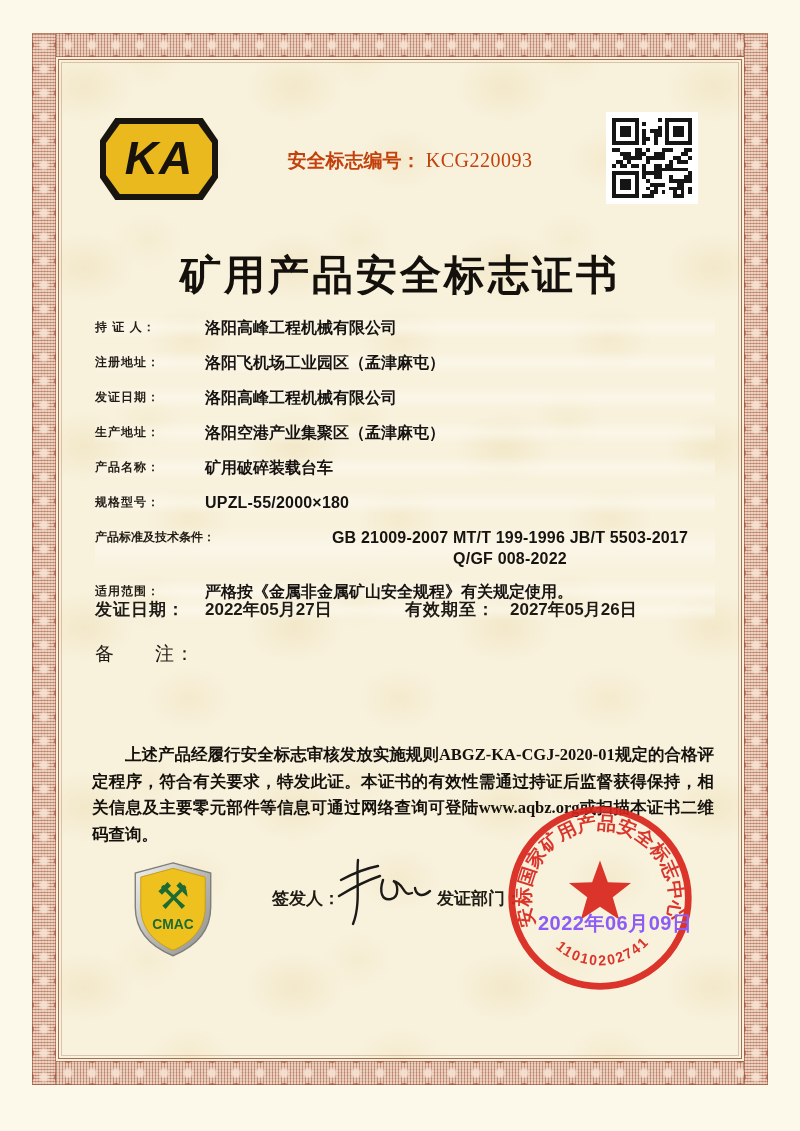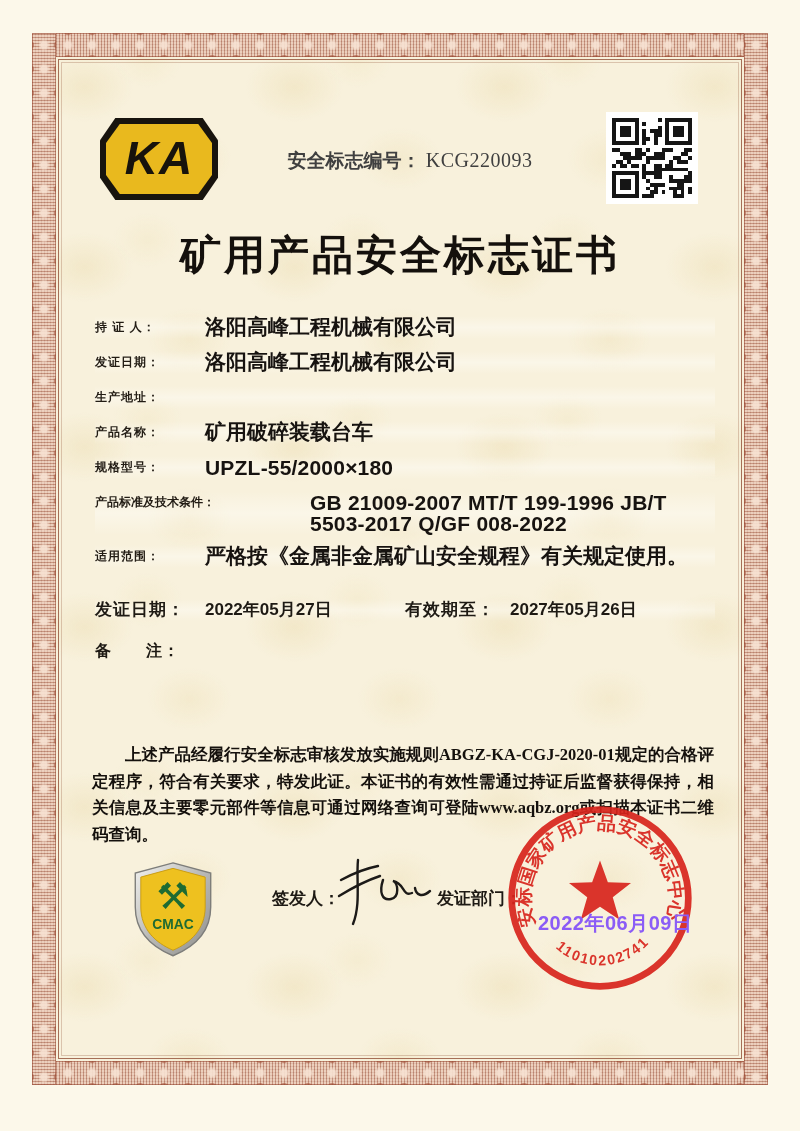--- a/index.html
+++ b/index.html
@@ -62,48 +62,48 @@
     -webkit-clip-path:polygon(13% 0,87% 0,100% 27%,100% 73%,87% 100%,13% 100%,0 73%,0 27%);
     clip-path:polygon(13% 0,87% 0,100% 27%,100% 73%,87% 100%,13% 100%,0 73%,0 27%);
     display:flex; align-items:center; justify-content:center;
   }
   .ka-badge .ka-text{
     font-family:"Liberation Sans","DejaVu Sans",sans-serif;
     font-weight:900; font-style:italic; font-size:46px; color:#17130c; letter-spacing:1px;
     transform:translateY(-1px);
   }
   .cert-no{position:absolute; left:240px; top:148px; width:340px; text-align:center;
-    font-size:19px; color:#404040; white-space:nowrap;}
+    font-size:19px; color:#c2410c; white-space:nowrap;}
   .cert-no .lab{font-weight:600;}
   .cert-no .val{font-family:"Liberation Serif","DejaVu Serif",serif; font-size:20px; letter-spacing:.5px;}
   .qr{position:absolute; left:606px; top:112px; width:92px; height:92px; background:#ffffff;
     display:flex; align-items:center; justify-content:center;}
   .qr svg{width:80px; height:80px; shape-rendering:crispEdges;}
 
-  .title{position:absolute; left:0; right:0; top:228px; text-align:center;
+  .title{position:absolute; left:0; right:0; top:248px; text-align:center;
     font-family:"Liberation Serif","DejaVu Serif",serif;
     font-weight:900; font-size:41px; letter-spacing:3px; color:#14100c;}
 
   
   .fields{position:absolute; left:95px; top:316px; width:620px;}
   .row{display:flex; align-items:flex-start; line-height:21px; margin-bottom:12px; padding:1px 0;
        background:linear-gradient(to bottom, rgba(255,255,252,0), rgba(255,255,252,.38) 50%, rgba(255,255,252,0));}
   .row .lbl{flex:0 0 110px; font-size:12px; font-weight:700; color:#221c14; letter-spacing:1px;}
-  .row .val{font-family:"Liberation Serif","DejaVu Serif",serif; font-weight:700; font-size:21px; color:#171310;}
+  .row .val{font-family:"Liberation Serif","DejaVu Serif",serif; font-weight:700; font-size:16px; color:#171310;text-align:center;}
   .row.wide .lbl{flex:0 0 215px; letter-spacing:0;}
   .row.wide{margin-bottom:10px;}
   .row .val.num{font-family:"Liberation Sans","DejaVu Sans",sans-serif; font-weight:700; letter-spacing:.2px;}
   .row.wide .val{max-width:400px;}
 
   .dates{position:absolute; left:95px; top:599px; width:620px; display:flex; line-height:22px;
        background:linear-gradient(to bottom, rgba(255,255,252,0), rgba(255,255,252,.38) 50%, rgba(255,255,252,0));align-items:center;}
   .dates .lbl{font-size:17px; font-weight:700; letter-spacing:1px;}
   .dates .val{font-family:"Liberation Sans","DejaVu Sans",sans-serif; font-weight:700; font-size:17px;}
   .dates .l1{flex:0 0 110px;} .dates .v1{flex:0 0 200px;} .dates .l2{flex:0 0 105px;}
-  .remark{position:absolute; left:95px; top:641px; font-size:16px; font-weight:700; letter-spacing:1px;text-align:center;}
+  .remark{position:absolute; left:95px; top:641px; font-size:19px; font-weight:400; letter-spacing:1px;text-align:center;}
 
   .statement{position:absolute; left:92px; top:742px; width:622px;
     font-family:"Liberation Serif","DejaVu Serif",serif;
     font-weight:700; font-size:16.5px; line-height:26.5px; color:#15110d;
     text-indent:2em; text-align:justify;}
 
   
   .cmac{position:absolute; left:127px; top:861px; width:92px; height:98px;}
   .signer-label{position:absolute; left:272px; top:887px; font-size:17px; font-weight:700;}
   .signature{position:absolute; left:336px; top:854px; width:100px; height:78px;}
@@ -270,25 +270,30 @@
   </div>
 
   <div class="title">矿用产品安全标志证书</div>
 
   <div class="fields" id="field-rows">
       <div class="row">
         <span class="lbl">持 证 人：</span>
         <span class="val">洛阳高峰工程机械有限公司</span>
       </div>
       <div class="row">
+        <span class="lbl">注册地址：</span>
+        <span class="val">洛阳飞机场工业园区（孟津麻屯）</span>
+      </div>
+      <div class="row">
         <span class="lbl">发证日期：</span>
         <span class="val">洛阳高峰工程机械有限公司</span>
       </div>
       <div class="row">
         <span class="lbl">生产地址：</span>
+        <span class="val">洛阳空港产业集聚区（孟津麻屯）</span>
       </div>
       <div class="row">
         <span class="lbl">产品名称：</span>
         <span class="val">矿用破碎装载台车</span>
       </div>
       <div class="row">
         <span class="lbl">规格型号：</span>
         <span class="val num">UPZL-55/2000×180</span>
       </div>
       <div class="row wide">

